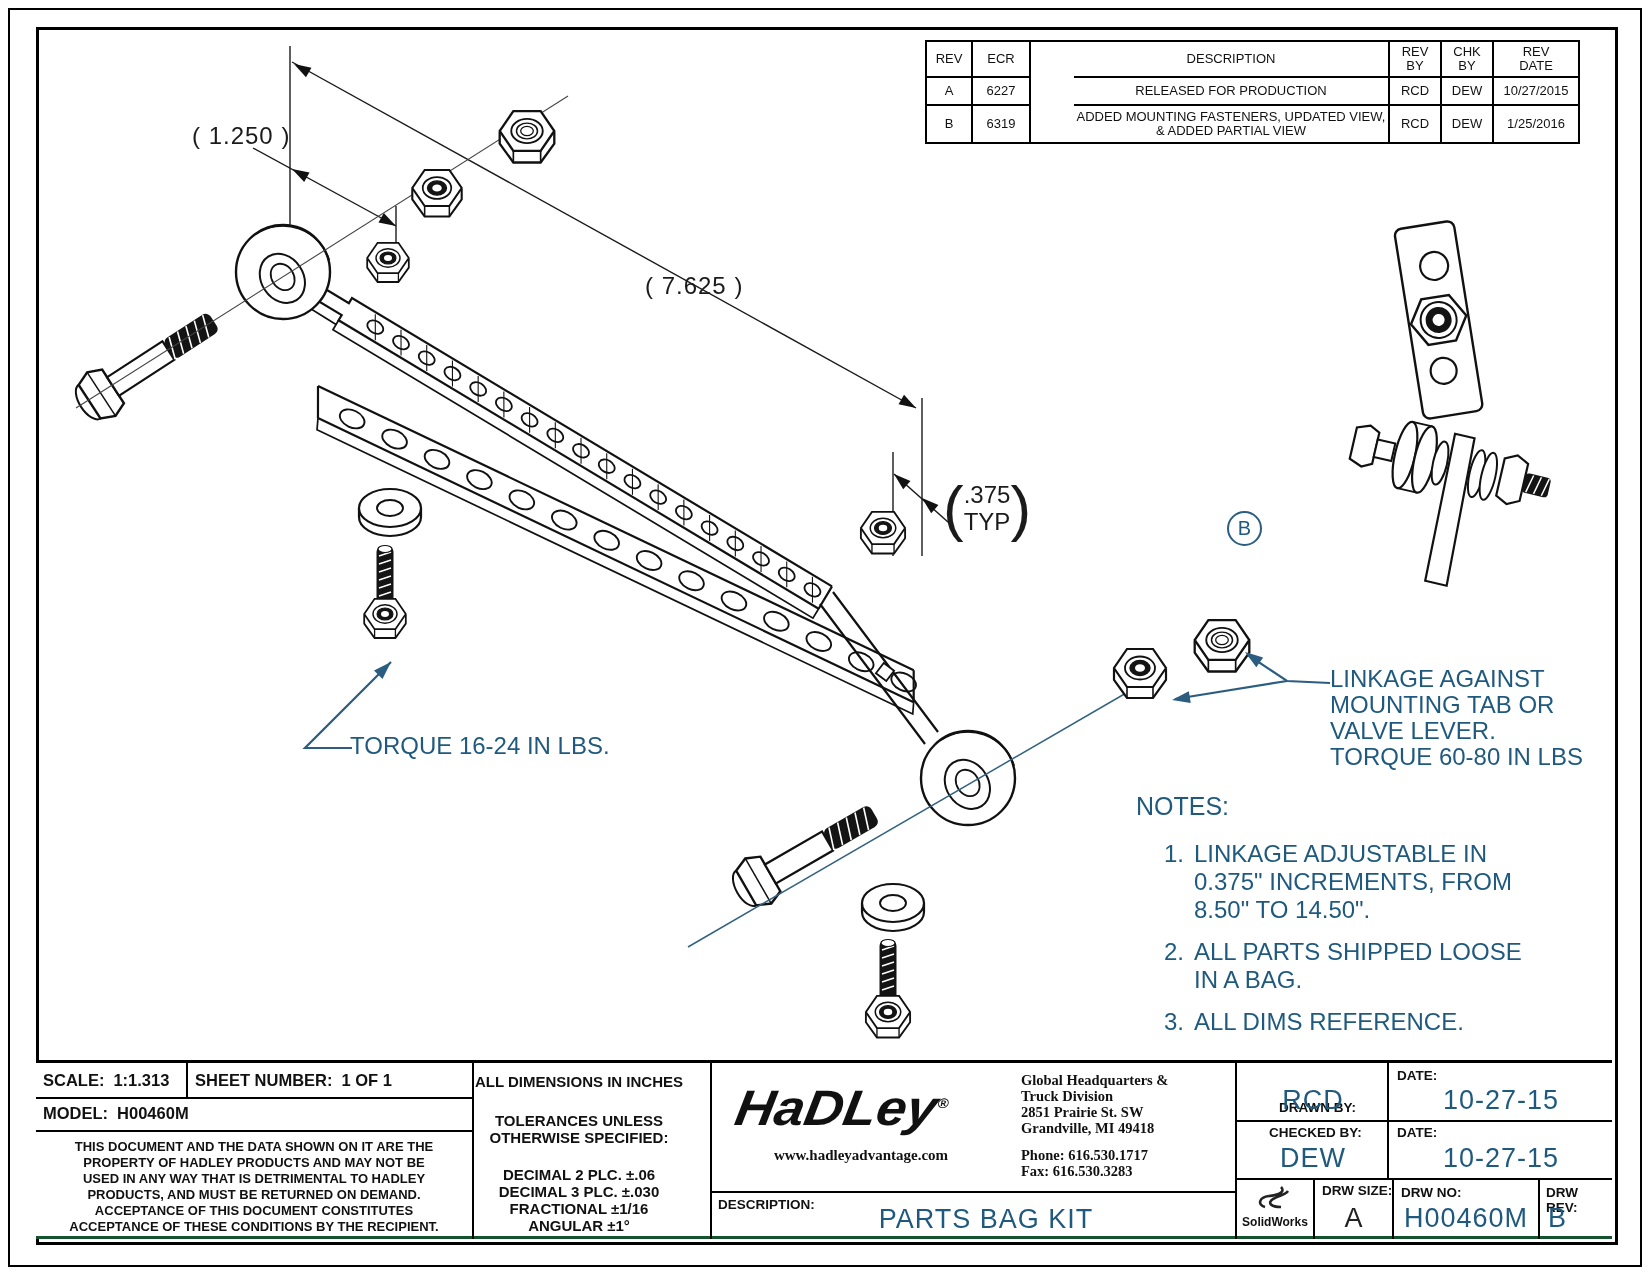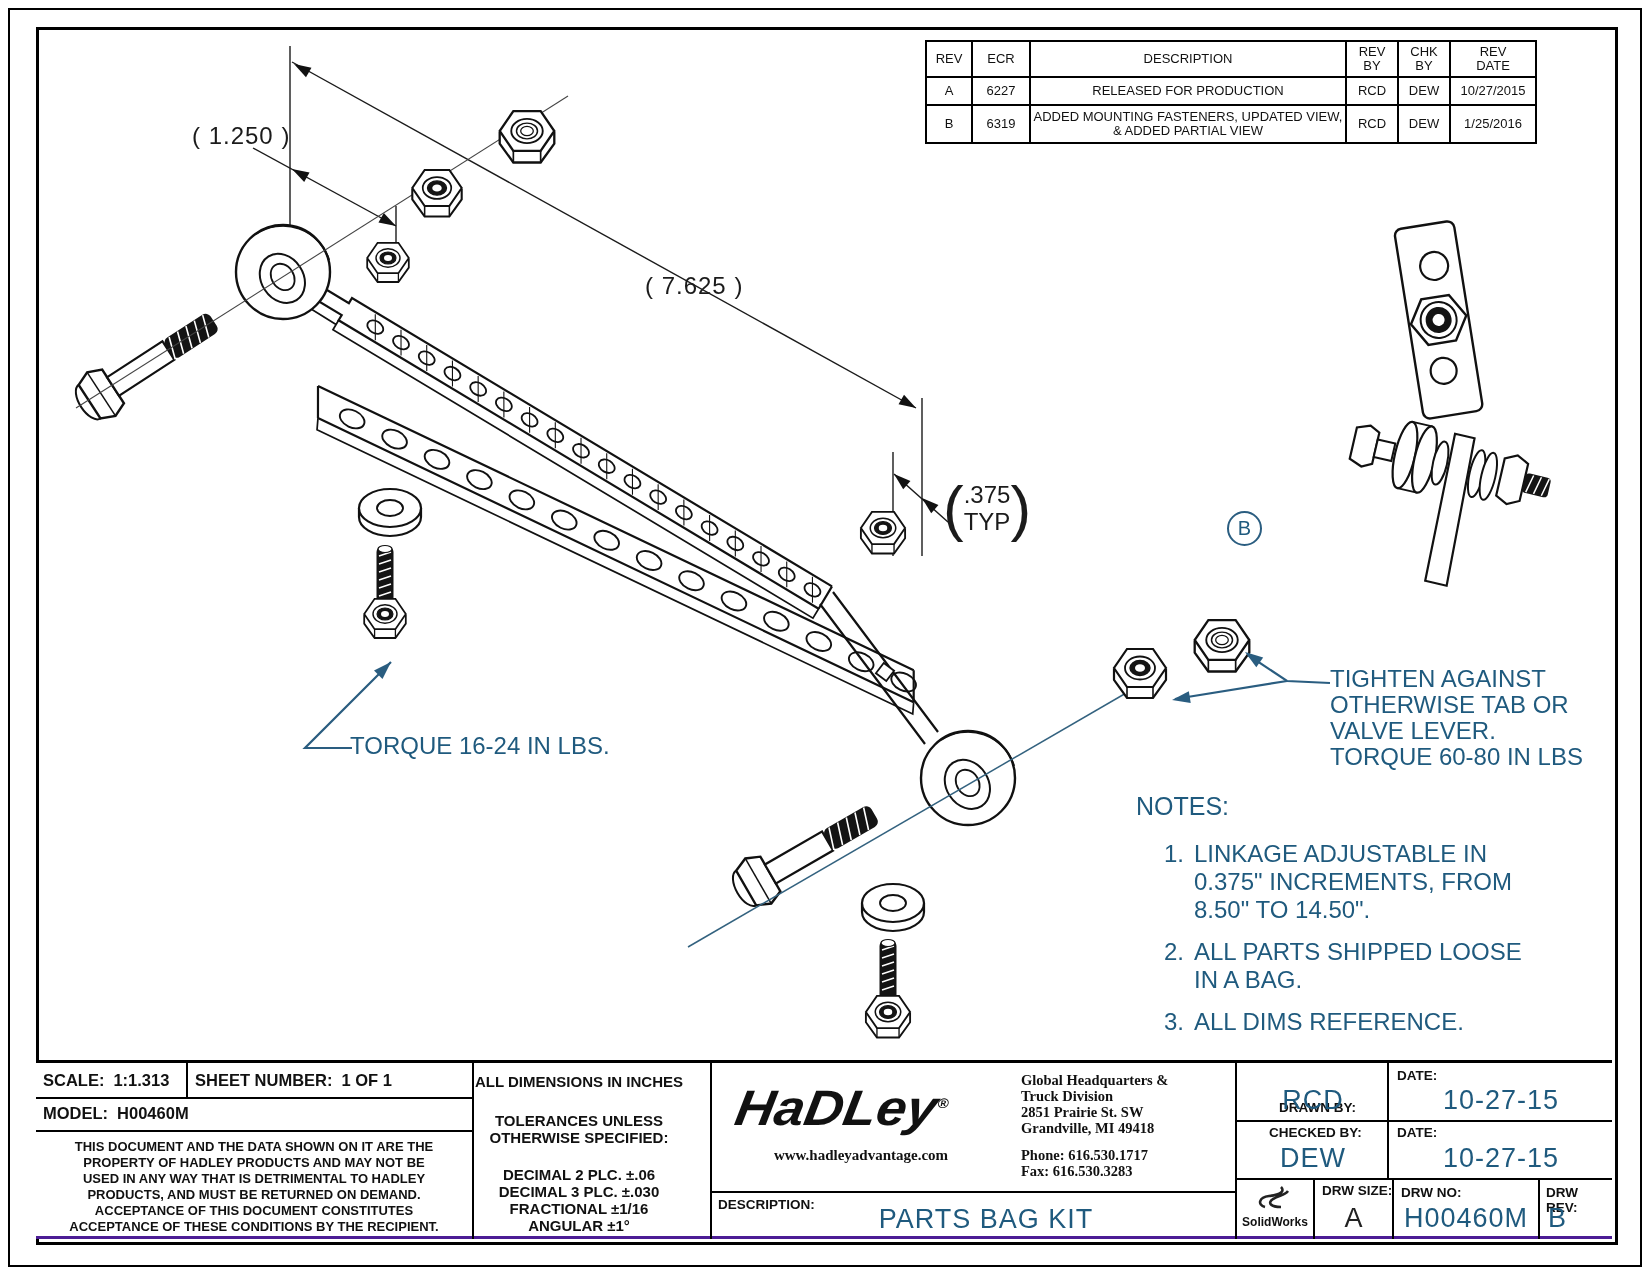--- a/index.html
+++ b/index.html
@@ -24,24 +24,24 @@
   #detail-label{width:31px;height:31px;border:2.5px solid #2a5d80;border-radius:50%;
                 display:flex;align-items:center;justify-content:center;font-size:20px;}
   
   #rev-table{left:925px;top:40px;border:2.5px solid #000;background:#fff;}
   #rev-table .rt-row{display:flex;}
   #rev-table .rt-cell{border-right:2px solid #000;border-bottom:2px solid #000;
       display:flex;flex-direction:column;align-items:center;justify-content:center;
       font-size:13px;line-height:14px;text-align:center;box-sizing:border-box;padding:1px 2px;}
   #rev-table .rt-cell:last-child{border-right:none;}
   #rev-table .rt-row:last-child .rt-cell{border-bottom:none;}
-  .w-rev{width:46px;} .w-ecr{width:58px;} .w-desc{width:316px;} .w-by{width:52px;} .w-date{width:84px;}
+  .w-rev{width:46px;} .w-ecr{width:58px;} .w-desc{width:316px;margin-left:43px;} .w-by{width:52px;} .w-date{width:84px;}
   
   #title-block{left:36px;top:1060px;width:1576px;height:179px;border-top:3px solid #000;
-               border-bottom:3px solid #4c1d95;background:#fff;box-sizing:border-box;}
+               border-bottom:3px solid #14532d;background:#fff;box-sizing:border-box;}
   .tb-line{position:absolute;background:#000;}
   .tb-label{font-size:13.5px;font-weight:bold;}
   .tb-kv{font-size:16.5px;font-weight:600;display:flex;gap:9px;align-items:center;padding-left:7px;}
   .tb-big{font-size:27px;letter-spacing:1px;text-align:center;}
   #legal{font-size:13px;font-weight:bold;line-height:16px;text-align:center;width:436px;}
   #tolerances{width:210px;text-align:center;font-size:15px;font-weight:600;line-height:17px;}
   #hadley-logo{font-size:54px;font-weight:900;font-style:italic;letter-spacing:0px;
                transform:skewX(-10deg) scaleY(0.92);white-space:nowrap;}
   #hadley-logo sup{font-size:15px;font-style:normal;}
   .serifb{font-family:"Liberation Serif",serif;font-weight:bold;}
@@ -244,22 +244,22 @@
     <span class="vals">
       <span>.375</span>
       <span>TYP</span>
     </span>
     <span class="paren">)</span>
   </div>
 
   <div class="abs callout blue" style="left:350px;top:733px;">TORQUE 16-24 IN LBS.</div>
 
   <div class="abs callout blue" style="left:1330px;top:666px;">
-    <div>TIGHTEN AGAINST</div>
-    <div>OTHERWISE TAB OR</div>
+    <div>LINKAGE AGAINST</div>
+    <div>MOUNTING TAB OR</div>
     <div>VALVE LEVER.</div>
     <div>TORQUE 60-80 IN LBS</div>
   </div>
 
   <div class="abs blue" id="detail-label" style="left:1227px;top:511px;">
     <span>B</span>
   </div>
 
   <div class="abs blue" style="left:1136px;top:792px;font-size:25px;">NOTES:</div>
 

